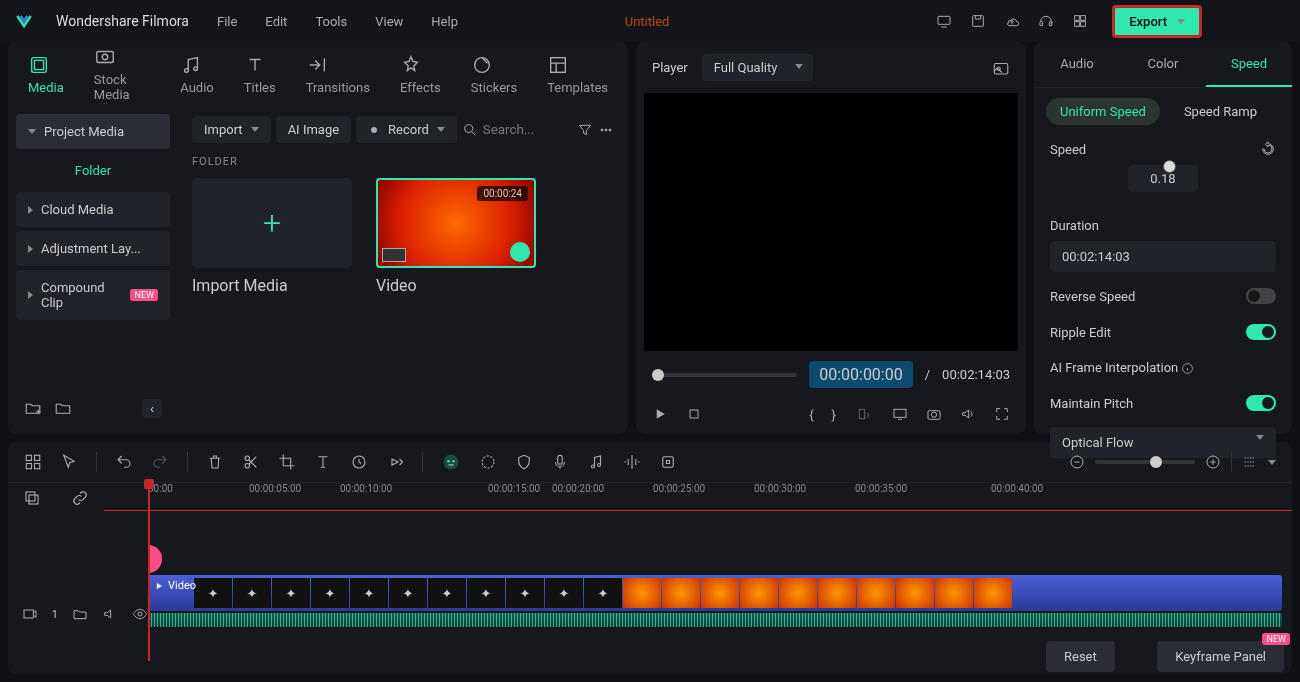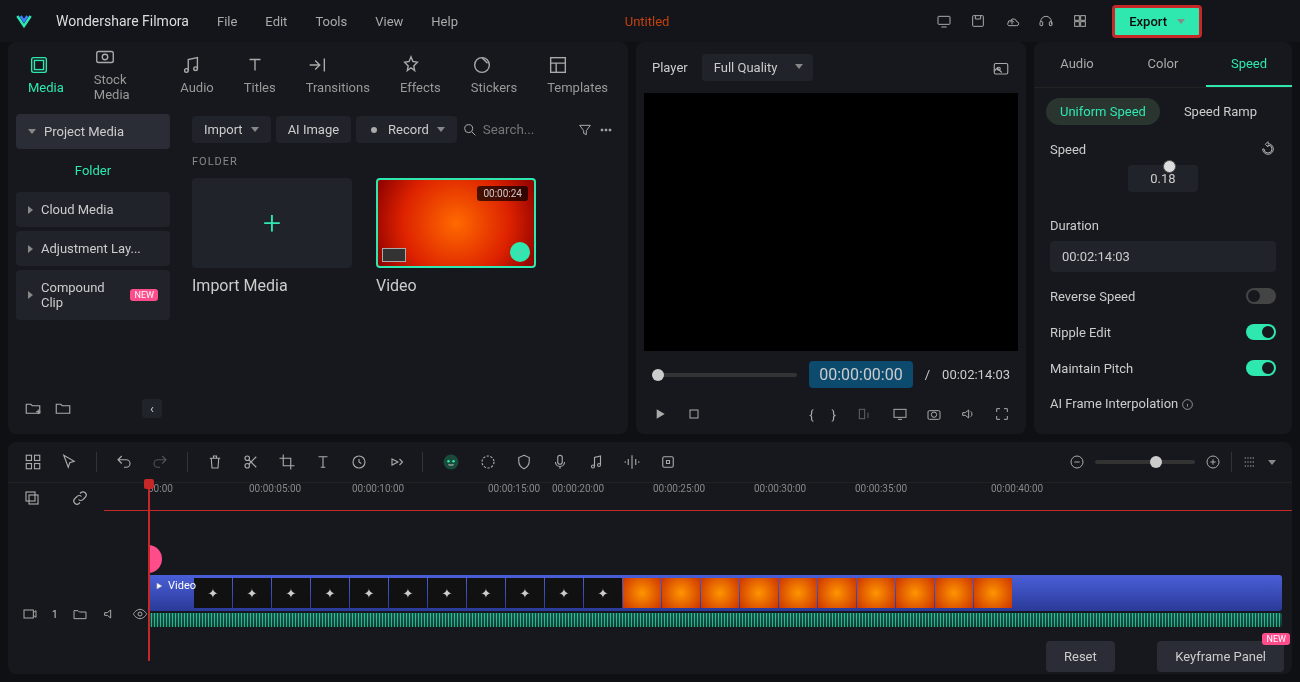--- a/index.html
+++ b/index.html
@@ -395,28 +395,32 @@
     </div>
     <div class="r-row">
         <span>Reverse Speed</span>
         <div class="toggle"></div>
       </div>
     <div class="r-row">
         <span>Ripple Edit</span>
         <div class="toggle on"></div>
       </div>
     <div class="r-row">
-        <span>Maintain Pitch</span>
-        <div class="toggle on"></div>
-      </div>
-    <div class="r-row">
         <span><span>AI Frame Interpolation</span> <svg style="display:inline;vertical-align:middle;" width="13" height="13" viewBox="0 0 24 24">
             <circle cx="12" cy="12" r="9"></circle>
             <path d="M12 8v.01M12 11v5"></path>
           </svg></span>
+      </div>
+    <div class="r-row">
+        <span>Maintain Pitch</span>
+        <div class="toggle on"></div>
+      </div>
+    <div class="r-select">
+        <span>Optical Flow</span>
+        <span class="triangle down"></span>
       </div>
   </div>
 </div>
 
 <div class="timeline">
   <div class="tl-toolbar">
     <svg width="18" height="18" viewBox="0 0 24 24">
         <rect x="3" y="3" width="7" height="7"></rect>
         <rect x="14" y="3" width="7" height="7"></rect>
         <rect x="3" y="14" width="7" height="7"></rect>
@@ -512,21 +516,21 @@
     </div>
     <div style="width:48px; padding:6px 0; display:flex; flex-direction:column; gap:10px; align-items:center;">
       <svg width="18" height="18" viewBox="0 0 24 24" stroke="#2ee8b0">
           <path d="M10 14a4 4 0 006 0l3-3a4 4 0 00-6-6l-1 1M14 10a4 4 0 00-6 0l-3 3a4 4 0 006 6l1-1"></path>
         </svg>
     </div>
     <div style="flex:1; position:relative;">
       <div class="tl-ruler" style="padding-left:44px;">
         <span class="ruler-mark" style="left:44px;">00:00</span>
         <span class="ruler-mark" style="left:145px;">00:00:05:00</span>
-        <span class="ruler-mark" style="left:248px;">00:00:10:00</span>
+        <span class="ruler-mark" style="left:236px;">00:00:10:00</span>
         <span class="ruler-mark" style="left:347px;padding-left:37px;">00:00:15:00</span>
         <span class="ruler-mark" style="left:448px;">00:00:20:00</span>
         <span class="ruler-mark" style="left:549px;">00:00:25:00</span>
         <span class="ruler-mark" style="left:650px;">00:00:30:00</span>
         <span class="ruler-mark" style="left:751px;">00:00:35:00</span>
         <span class="ruler-mark" style="left:852px;padding-left:35px;">00:00:40:00</span>
       </div>
       <div class="playhead" style="left:44px;"></div>
       <div class="tl-tracks">
         <div class="pink-marker" style="left:44px;"></div>

